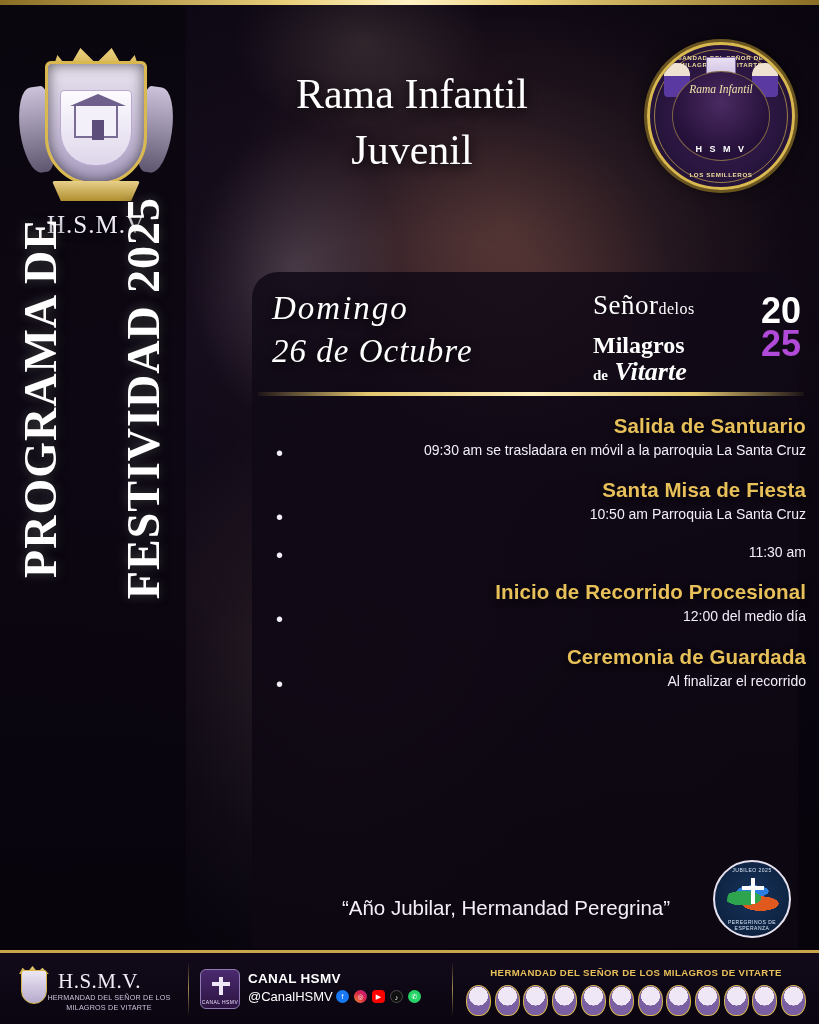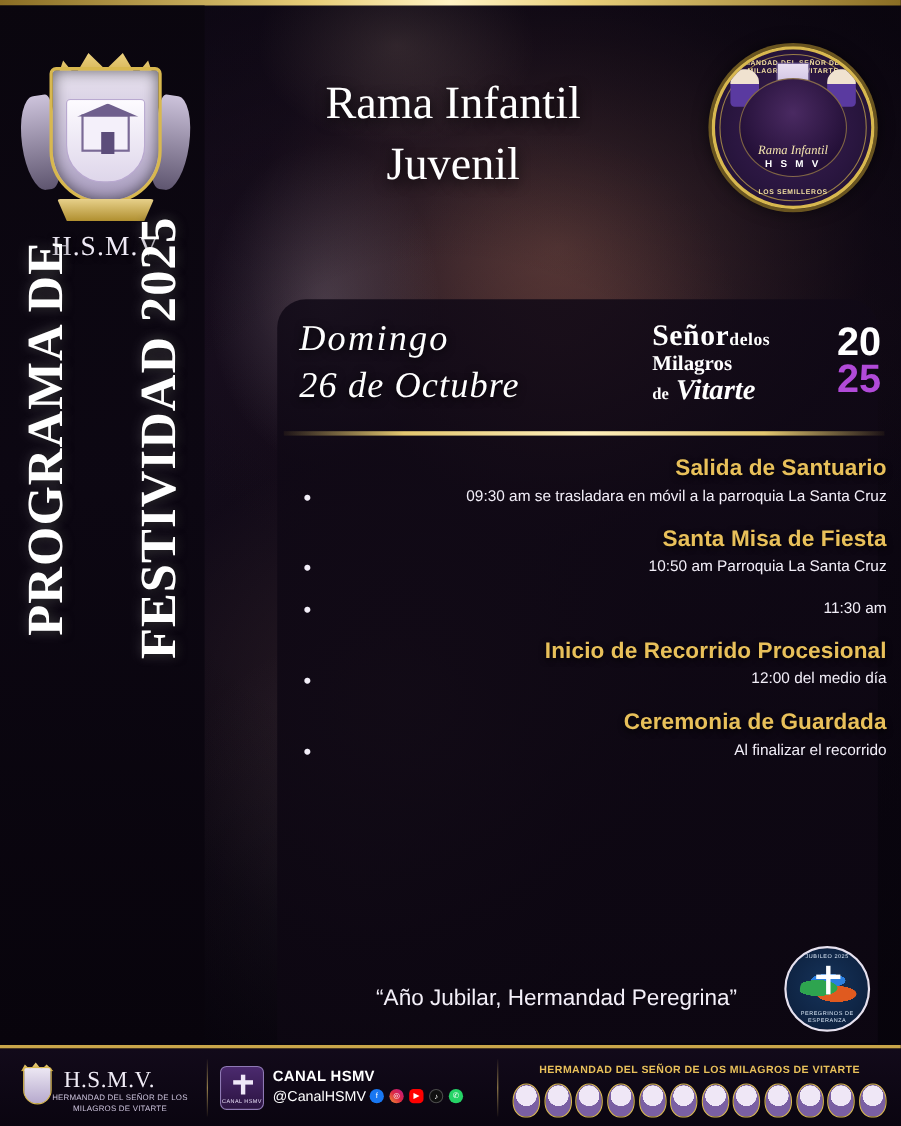--- a/index.html
+++ b/index.html
@@ -178,21 +178,21 @@
     width: 30px; height: 36px;
     background: linear-gradient(180deg, #e9dff2, #b9a8d4);
     border: 1px solid #7b6aa0;
   }
   .badge .b-name {
     font-family: "Liberation Serif", serif;
     font-style: italic; font-size: 11.5px; color: #f3e3ad; line-height: 1.1;
     text-align: center;
   }
   .badge .b-sub {
-    font-size: 9px; letter-spacing: 2.5px; color: #ffffff; font-weight: bold;
+    font-size: 9px; letter-spacing: 2.5px; color: #ffffff; font-weight: bold; margin-top: 48px;
   }
   .badge .b-year {
     position: absolute; top: 36px; left: 50%; transform: translateX(-50%);
     font-size: 6px; color: #f0dea0; letter-spacing: 1px;
   }
 
   
   .panel {
     position: absolute; left: 252px; top: 272px; width: 546px; height: 676px;
     background: linear-gradient(180deg, rgba(16,9,22,0.86), rgba(13,7,18,0.92));
@@ -208,27 +208,27 @@
   }
   .date-block .d1 { font-size: 33px; letter-spacing: 2px; }
   .date-block .d2 { font-size: 33px; letter-spacing: 1px; margin-top: 6px; }
 
   
   .sm-logo {
     position: absolute; right: 18px; top: 292px; width: 208px; height: 96px;
     color: #ffffff;
   }
   .sm-logo .line1 {
-    font-family: "Liberation Serif", serif; font-weight: bold;
+    font-family: "Liberation Serif", serif; font-weight: normal;
     font-size: 27px; letter-spacing: 0.5px; line-height: 1;
   }
   .sm-logo .line1 small { font-size: 16px; }
   .sm-logo .line2 {
     font-family: "Liberation Serif", serif; font-weight: bold;
-    font-size: 19px; line-height: 1; margin-top: 2px;
+    font-size: 24px; line-height: 1; margin-top: 14px;
   }
   .sm-logo .line3 {
     font-family: "Liberation Serif", serif; font-weight: bold; font-style: italic;
     font-size: 26px; line-height: 1; margin-top: 2px;
   }
   .sm-logo .line3 small { font-style: normal; font-size: 15px; }
   .sm-logo .year {
     position: absolute; right: 0; top: 2px; text-align: center;
     font-family: "Liberation Sans", sans-serif; font-weight: bold;
     font-size: 36px; line-height: 0.92;

